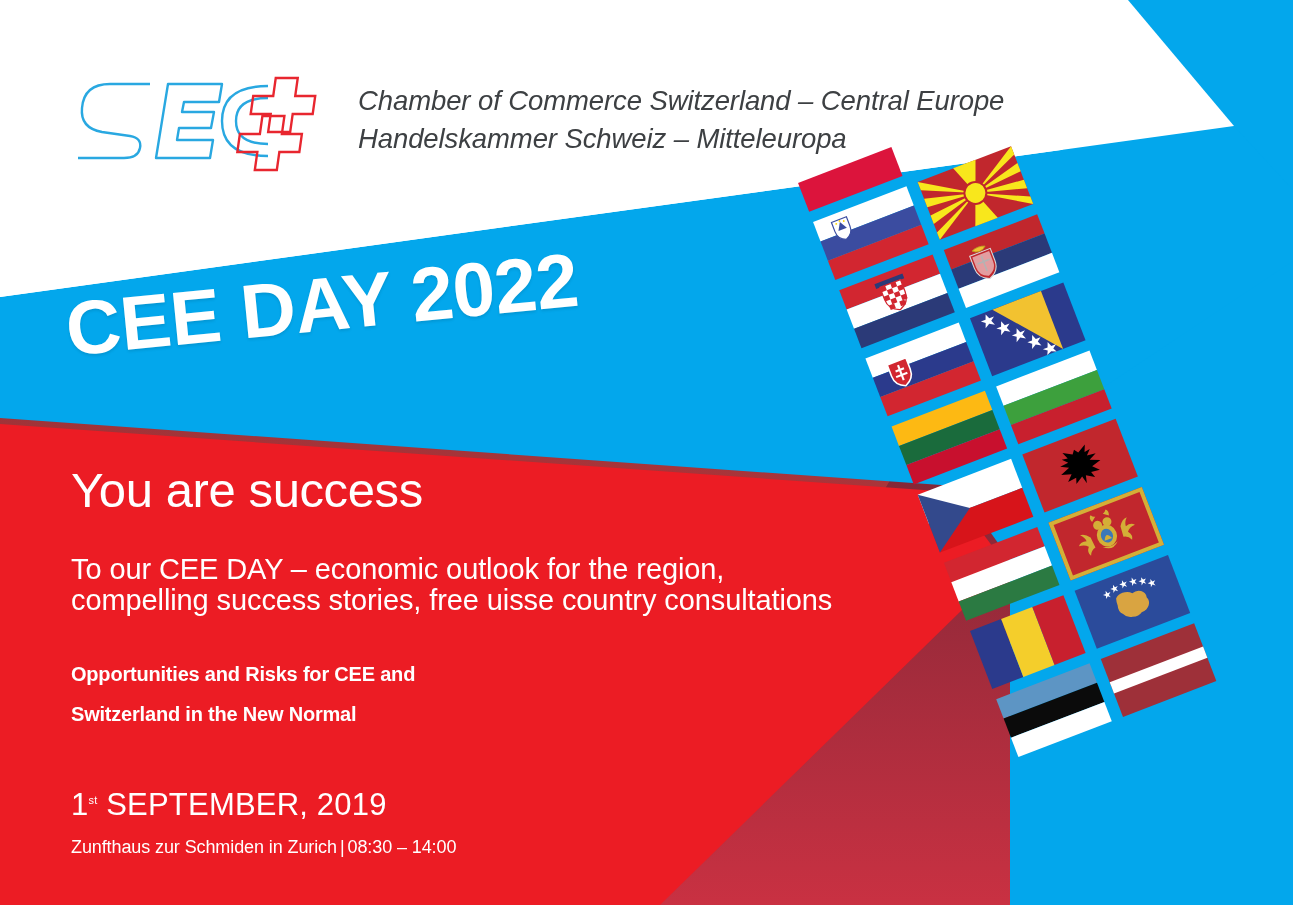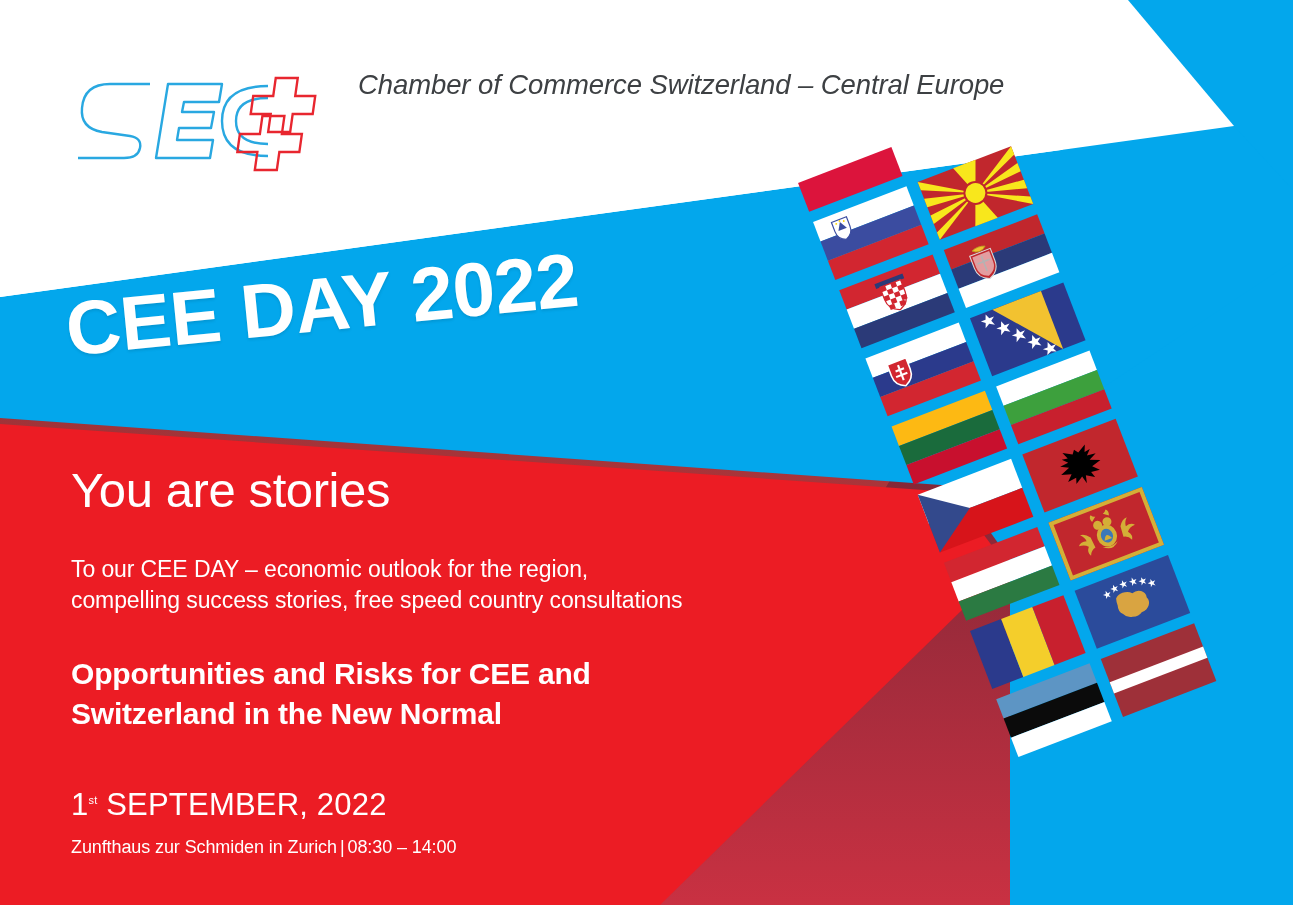--- a/index.html
+++ b/index.html
@@ -8,21 +8,21 @@
     position:relative;
     width:1293px;height:905px;
     overflow:hidden;
     background:#ffffff;
   }
   #poster svg.layer{position:absolute;top:0;left:0;width:1293px;height:905px;}
 
   
   .header-block{position:absolute;left:72px;top:62px;display:flex;align-items:flex-start;}
   .logo-wrap{width:262px;height:130px;position:relative;flex:0 0 auto;}
-  .org-lines{margin-left:24px;margin-top:4px;}
+  .org-lines{margin-left:24px;margin-top:20px;}
   .org-line{
     font-family:"Liberation Sans",sans-serif;
     font-style:italic;
     font-size:27.5px;
     line-height:38px;
     color:#3d4043;
     white-space:nowrap;
     letter-spacing:-0.1px;
   }
   .org-line .hl{color:#2aa9e0;}
@@ -45,30 +45,30 @@
   
   .body-block{position:absolute;left:71px;top:462px;width:700px;color:#ffffff;}
   .invited{
     font-size:49px;
     line-height:56px;
     font-weight:400;
     letter-spacing:-0.4px;
     margin:0 0 36px 0;
   }
   .lead{
-    font-size:23px;
+    font-size:29px;
     line-height:31px;
     font-weight:400;
     letter-spacing:-0.1px;
     margin:0 0 38px 0;
     max-width:700px;
   }
   .lead div{white-space:nowrap;}
   .headline{
-    font-size:30px;
+    font-size:20px;
     line-height:40px;
     font-weight:bold;
     letter-spacing:-0.2px;
     margin:0 0 52px 0;
   }
   .headline div{white-space:nowrap;}
   .date-line{
     font-size:31px;
     line-height:38px;
     font-weight:400;
@@ -358,36 +358,37 @@
 
         <g fill="none" stroke="#E8262F" stroke-width="2.4" stroke-linejoin="miter">
           <path d="M214 16 L236 16 L236 34 L256 34 L256 52 L236 52 L236 70 L214 70 L214 52 L194 52 L194 34 L214 34 Z" transform="translate(-8,0) skewX(-8)"></path>
           <path d="M206 54 L228 54 L228 72 L248 72 L248 90 L228 90 L228 108 L206 108 L206 90 L186 90 L186 72 L206 72 Z" transform="translate(-8,0) skewX(-8)"></path>
         </g>
       </svg>
     </div>
 
     <div class="org-lines">
       <div class="org-line">Chamber of Commerce Switzerland – Central Europe</div>
+      <div class="org-line">Handelskammer Schweiz – Mitteleuropa</div>
     </div>
   </div>
 
   <div class="title-band-text">CEE DAY 2022</div>
 
   <div class="body-block">
-    <div class="invited">You are stories</div>
+    <div class="invited">You are success</div>
 
     <div class="lead">
       <div>To our CEE DAY – economic outlook for the region,</div>
-      <div>compelling success stories, free speed country consultations</div>
+      <div>compelling success stories, free uisse country consultations</div>
     </div>
 
     <div class="headline">
       <div>Opportunities and Risks for CEE and</div>
       <div>Switzerland in the New Normal</div>
     </div>
 
-    <div class="date-line"><span>1</span><span class="ord">st</span><span> SEPTEMBER, 2022</span></div>
+    <div class="date-line"><span>1</span><span class="ord">st</span><span> SEPTEMBER, 2019</span></div>
 
     <div class="venue-line"><span>Zunfthaus zur Schmiden in Zurich</span><span class="sep">|</span><span>08:30 – 14:00</span></div>
   </div>
 
 </div>
 
 </body></html>

